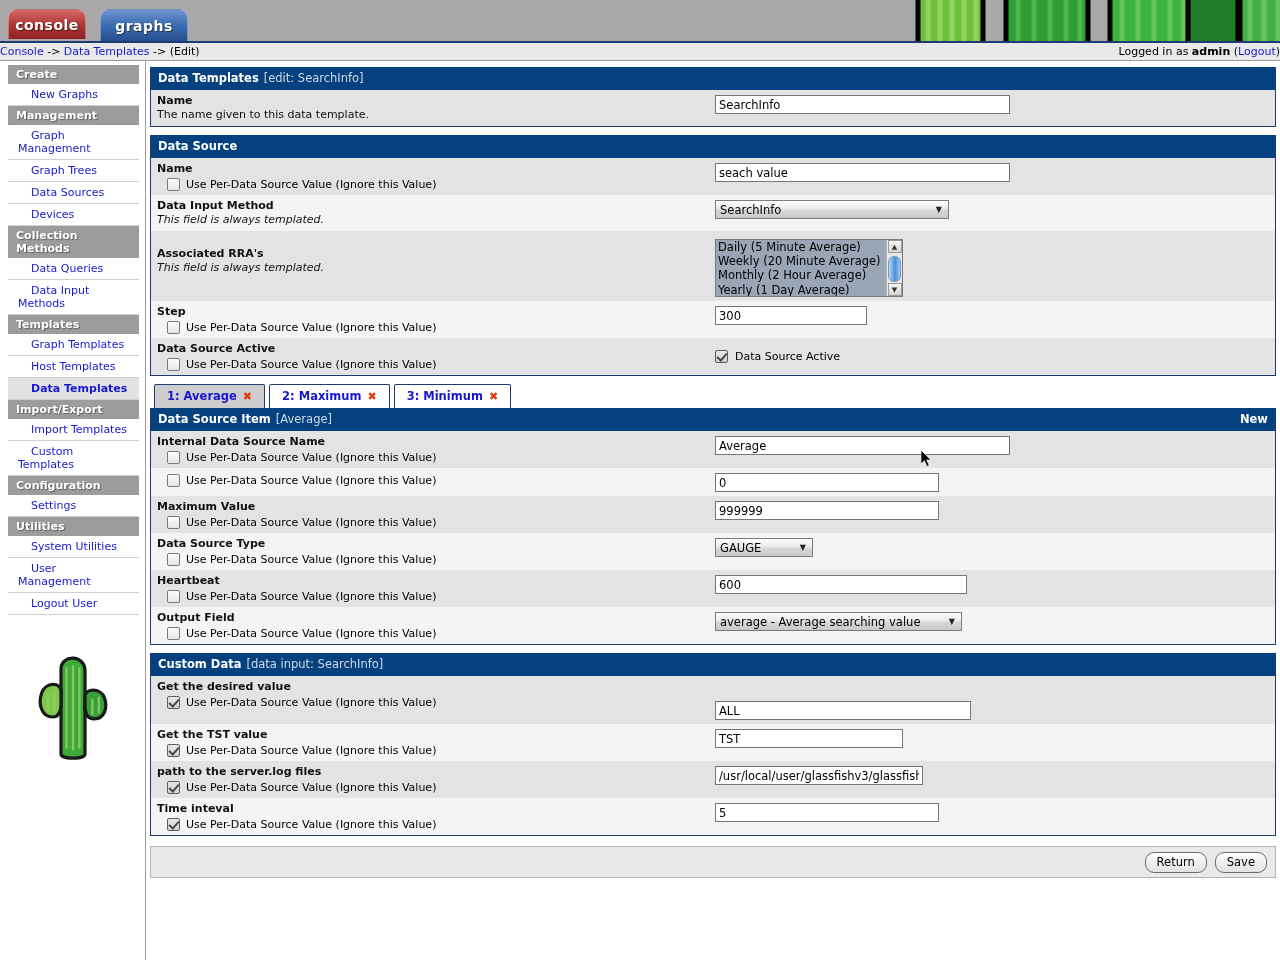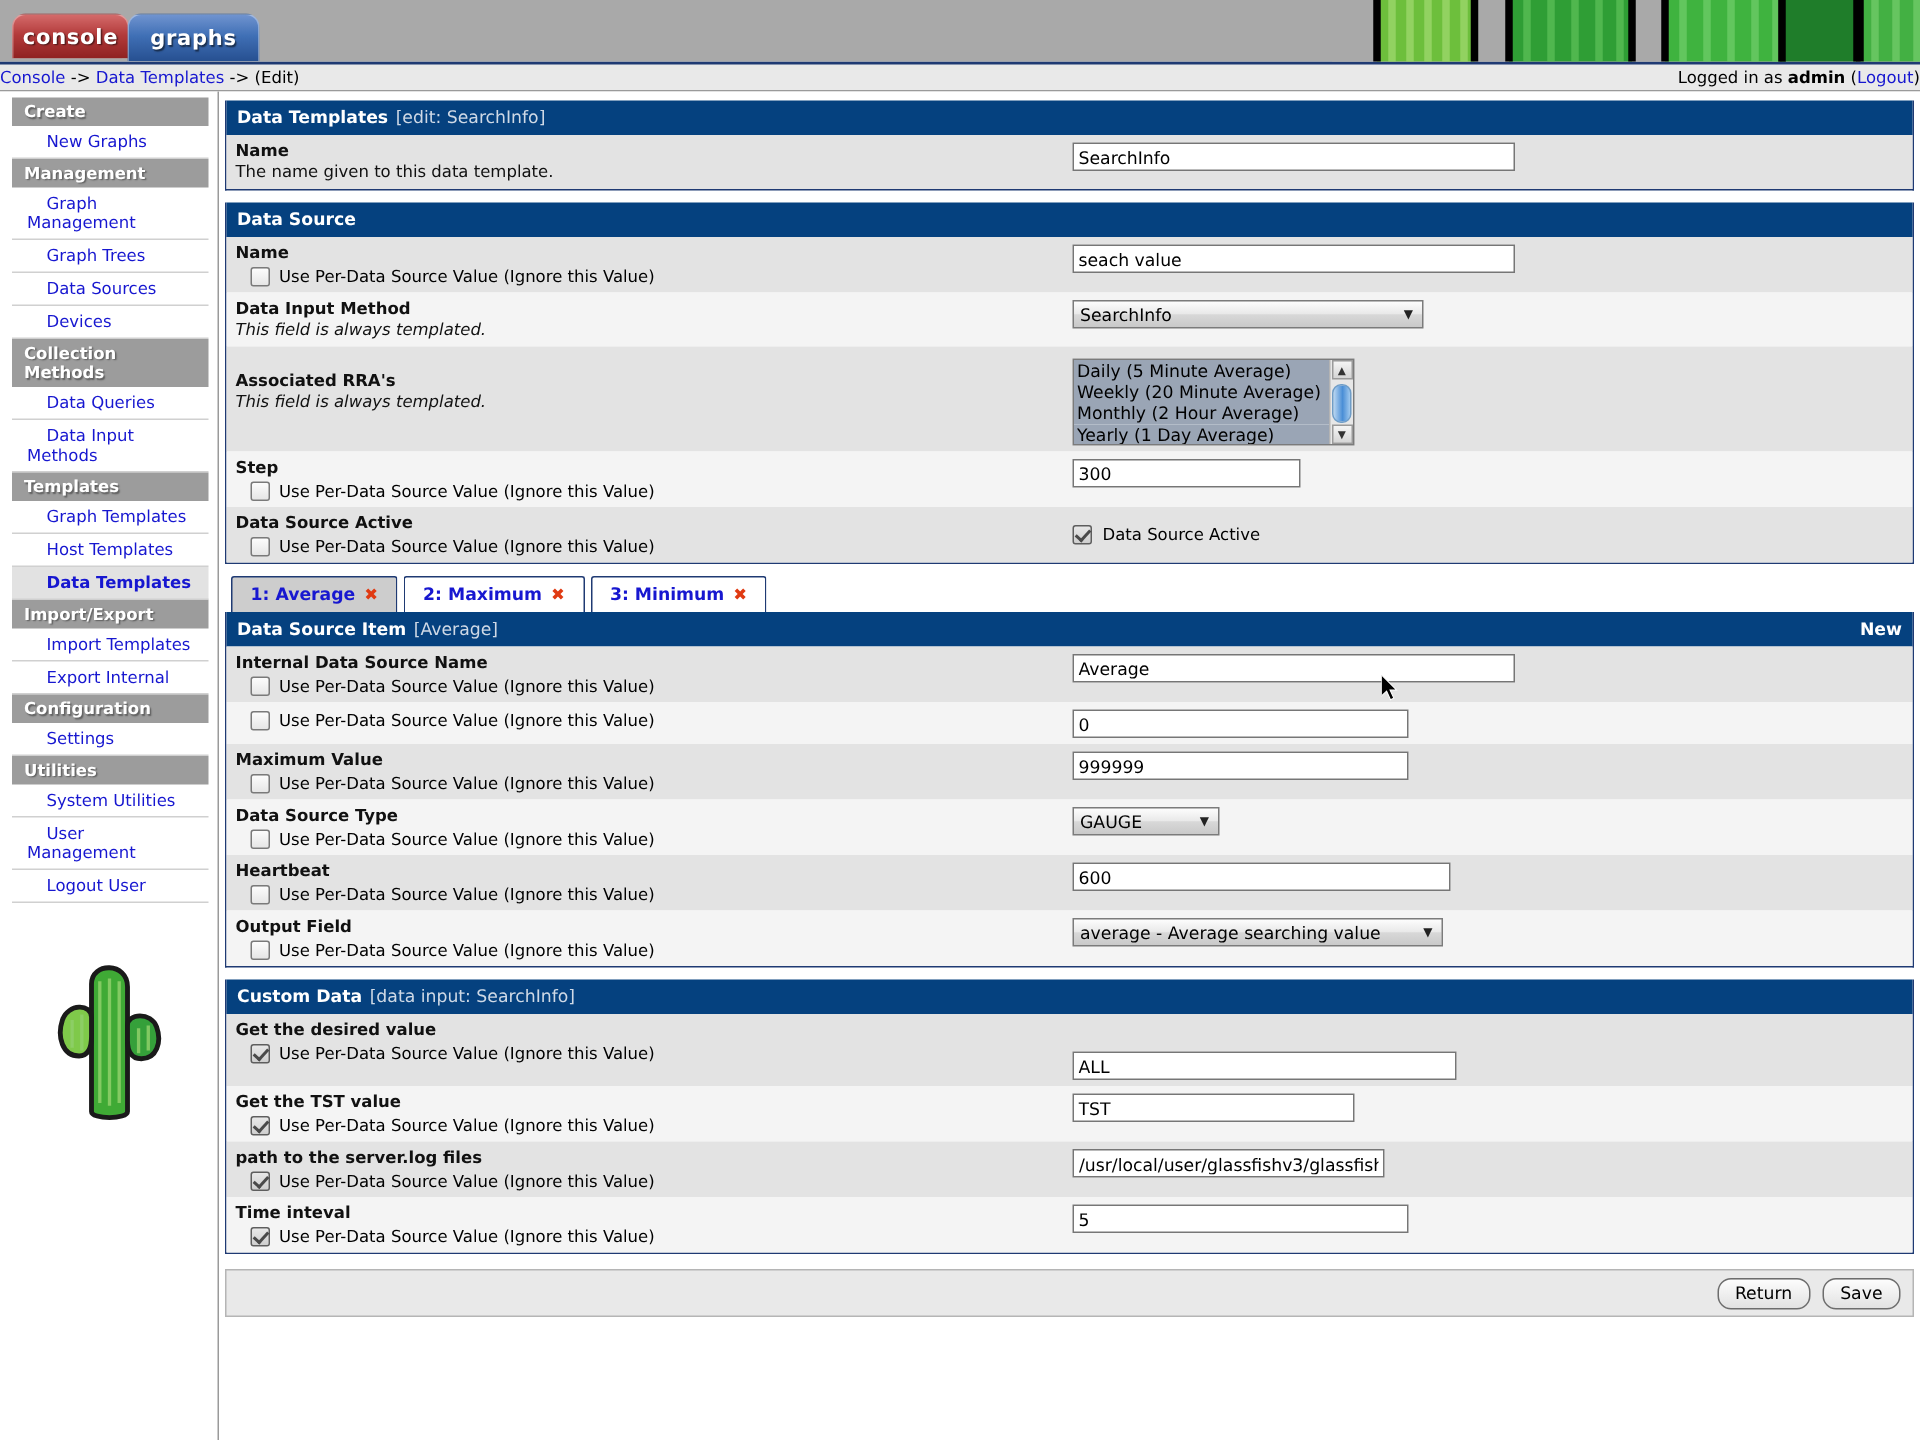--- a/index.html
+++ b/index.html
@@ -41,21 +41,21 @@
     text-shadow: 1px 1px 1px rgba(0,0,0,0.55);
     border: 1px solid rgba(255,255,255,0.35);
     border-bottom: none;
   }
   #tab-console {
     left: 8px; width: 78px;
     background: linear-gradient(to bottom, #d46a6a 0%, #b33b3b 45%, #8f2121 100%);
     bottom: 2px;
   }
   #tab-graphs {
-    left: 85px; width: 88px;
+    left: 100px; width: 88px;
     background: linear-gradient(to bottom, #6f93cf 0%, #3f6fb5 45%, #264f90 100%);
     height: 32px;
     bottom: 0px;
   }
 
   
   #crumbbar {
     height: 20px;
     background: #e9e9e9;
     border-top: 2px solid #1f3a73;
@@ -404,21 +404,21 @@
     </div>
     <div class="side-item current">
       <a href="#">Data Templates</a>
     </div>
 
     <div class="side-head">Import/Export</div>
     <div class="side-item">
       <a href="#">Import Templates</a>
     </div>
     <div class="side-item">
-      <a href="#">Export Internal</a>
+      <a href="#">Custom Templates</a>
     </div>
 
     <div class="side-head">Configuration</div>
     <div class="side-item">
       <a href="#">Settings</a>
     </div>
 
     <div class="side-head">Utilities</div>
     <div class="side-item">
       <a href="#">System Utilities</a>

